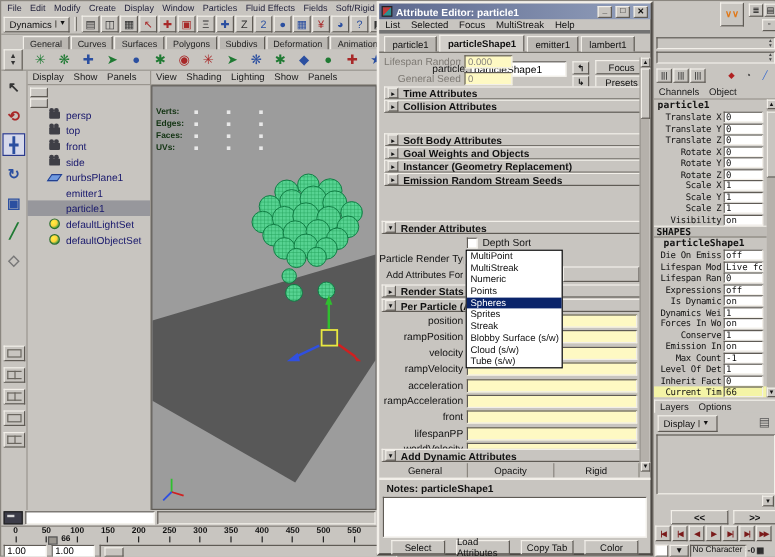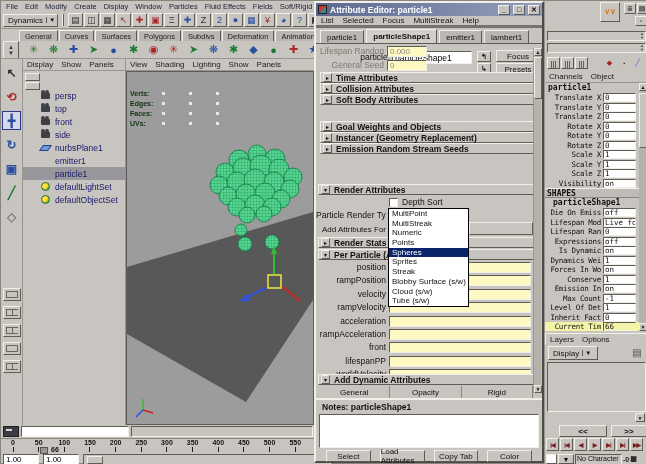--- a/index.html
+++ b/index.html
@@ -744,26 +744,26 @@
         <div class="sec" style="position:relative;margin:0 0 0 2px">
           <span class="secbtn">▸</span>
           <b>Time Attributes</b>
         </div>
 
         <div class="sec" style="position:relative;margin:0 0 0 2px">
           <span class="secbtn">▸</span>
           <b>Collision Attributes</b>
         </div>
 
-        <div class="sec" style="position:relative;margin:0 0 0 2px">
+        <div class="sec" style="position:relative;margin:17px 0 0 2px">
           <span class="secbtn">▸</span>
           <b>Soft Body Attributes</b>
         </div>
 
-        <div class="sec" style="position:relative;margin:16px 0 0 2px">
+        <div class="sec" style="position:relative;margin:0 0 0 2px">
           <span class="secbtn">▸</span>
           <b>Goal Weights and Objects</b>
         </div>
 
         <div class="sec" style="position:relative;margin:0 0 0 2px">
           <span class="secbtn">▸</span>
           <b>Instancer (Geometry Replacement)</b>
         </div>
 
         <div class="sec" style="position:relative;margin:0 0 0 2px">

